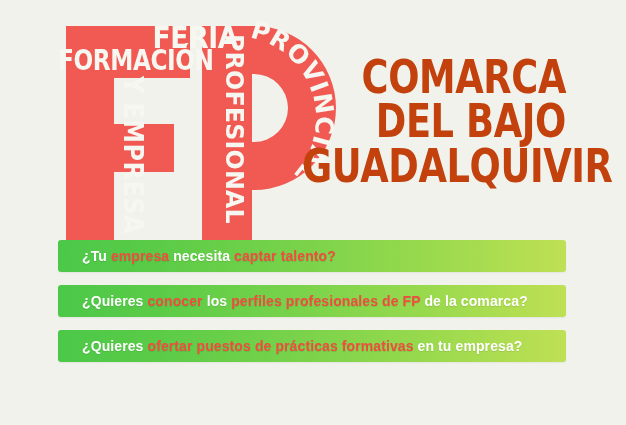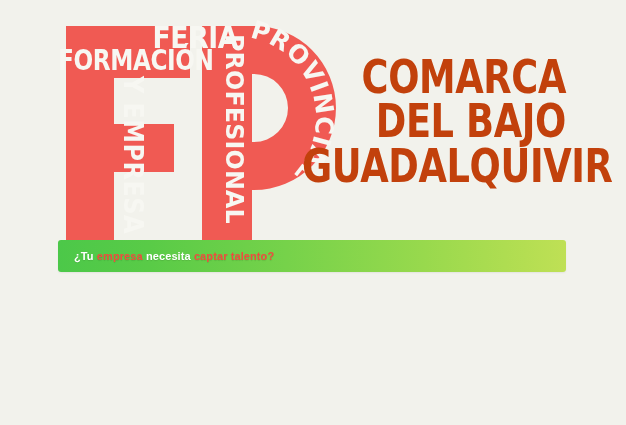--- a/index.html
+++ b/index.html
@@ -65,26 +65,27 @@
     margin-bottom: 13px;
     border-radius: 3px;
     background: linear-gradient(to right,
         #4cc849 0%, #59cb47 18%, #76d24a 45%, #98d94d 72%, #b4de52 92%, #bfe055 100%);
     display: flex;
     align-items: center;
     box-shadow: 0 1px 2px rgba(0,0,0,0.06);
   }
   .bar-text {
     padding-left: 16px;
-    font-size: 11px;
+    font-size: 14px;
     font-weight: bold;
     color: #ffffff;
     white-space: nowrap;
     letter-spacing: 0.1px;
     text-shadow: 0 1px 1px rgba(0,0,0,0.10);
+    margin-left: 8px;
   }
   .bar-text .hi { color: #ef4d3f; }
   .bar-text .pl { color: #ffffff; }
 </style>
 </head>
 <body>
 
 <div id="poster">
 
   <div id="logo-block">
@@ -123,15 +124,21 @@
   <div id="headline">
     <span class="hl hl-1">COMARCA</span>
     <span class="hl hl-2">DEL BAJO</span>
     <span class="hl hl-3">GUADALQUIVIR</span>
   </div>
 
   <div id="bars">
       <div class="bar">
         <div class="bar-text"><span class="pl">¿Tu </span><span class="hi">empresa</span><span class="pl"> necesita </span><span class="hi">captar talento?</span></div>
       </div>
+      <div class="bar">
+        <div class="bar-text"><span class="pl">¿Quieres </span><span class="hi">conocer</span><span class="pl"> los </span><span class="hi">perfiles profesionales de FP</span><span class="pl"> de la comarca?</span></div>
+      </div>
+      <div class="bar">
+        <div class="bar-text"><span class="pl">¿Quieres </span><span class="hi">ofertar puestos de prácticas formativas</span><span class="pl"> en tu empresa?</span></div>
+      </div>
     </div>
 
 </div>
 
 </body></html>

